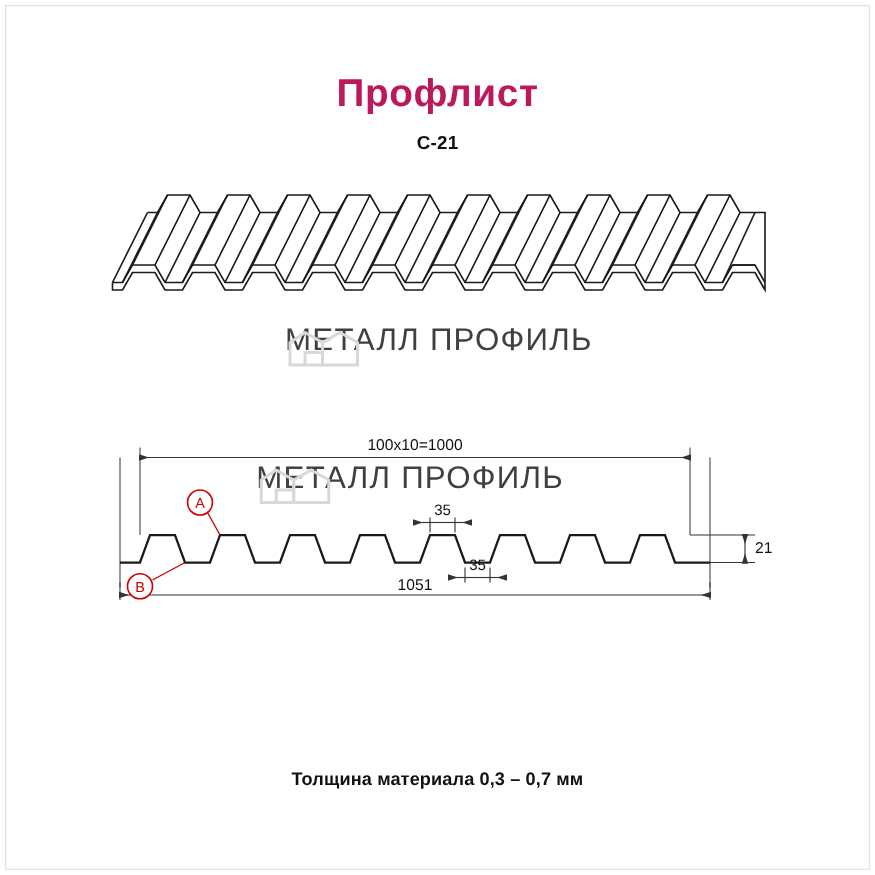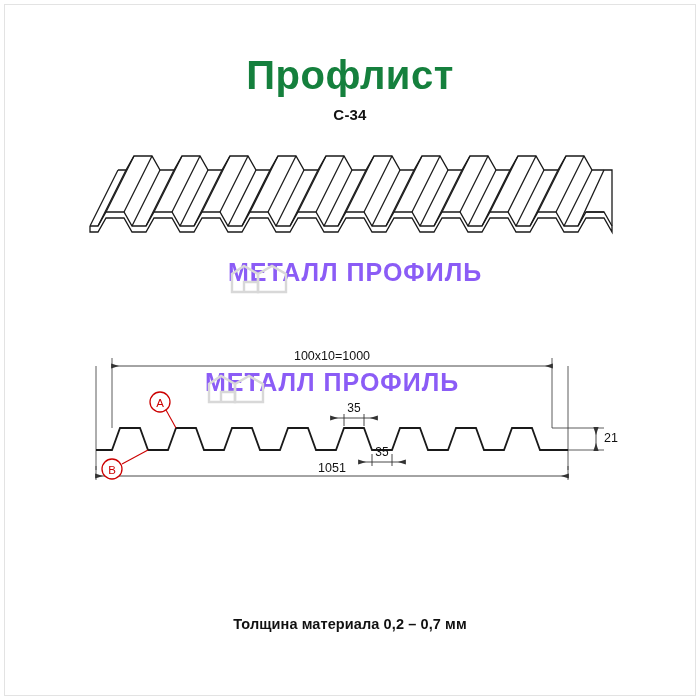--- a/index.html
+++ b/index.html
@@ -30,24 +30,24 @@
     box-sizing: border-box;
   }
   .title-block {
     position: absolute;
     left: 0;
     top: 56px;
     width: 700px;
     text-align: center;
   }
   .title-main {
-    font-size: 40px;
+    font-size: 31px;
     font-weight: bold;
     letter-spacing: 0.5px;
-    color: #15803d;
+    color: #be185d;
     line-height: 38px;
   }
   .title-sub {
     margin-top: 12px;
     font-size: 15px;
     font-weight: bold;
     color: #111111;
     letter-spacing: 0.2px;
   }
   .iso-wrap {
@@ -71,22 +71,22 @@
     width: 700px;
     text-align: center;
     font-size: 14.5px;
     font-weight: bold;
     color: #111111;
     letter-spacing: 0.1px;
   }
   .wm {
     position: absolute;
     pointer-events: none;
-    color: #8b5cf6;
-    font-weight: bold;
+    color: #404040;
+    font-weight: normal;
     white-space: nowrap;
   }
   .wm-1 {
     left: 228px;
     top: 258px;
     font-size: 25px;
     letter-spacing: 1px;
   }
   .wm-2 {
     left: 205px;
@@ -105,21 +105,21 @@
 </style>
 </head>
 <body>
 
 <div class="page">
 
   <div class="border-frame"></div>
 
   <div class="title-block">
     <div class="title-main">Профлист</div>
-    <div class="title-sub">С-34</div>
+    <div class="title-sub">С-21</div>
   </div>
 
   <div class="wm wm-1">МЕТАЛЛ ПРОФИЛЬ</div>
   <div class="wm wm-2">МЕТАЛЛ ПРОФИЛЬ</div>
 
   <div class="wm-mark" style="left:228px; top:262px;">
     <svg width="62" height="36" viewBox="0 0 62 36">
       <path d="M4 30 L4 12 L16 4 L30 12 L30 30 Z" fill="none" stroke="#d8d8d8" stroke-width="2.4"></path>
       <path d="M30 12 L44 4 L58 12 L58 30 L30 30 Z" fill="none" stroke="#d8d8d8" stroke-width="2.4"></path>
       <path d="M16 30 L16 20 L30 20" fill="none" stroke="#d8d8d8" stroke-width="2.4"></path>
@@ -267,15 +267,15 @@
       </g>
 
       <g>
         <line x1="100" y1="110" x2="74" y2="124" stroke="#cc0000" stroke-width="1.1"></line>
         <circle cx="64" cy="129" r="10" fill="#ffffff" stroke="#cc0000" stroke-width="1.3"></circle>
         <text x="64" y="133.5" text-anchor="middle" font-size="11.5" fill="#cc0000">B</text>
       </g>
     </svg>
   </div>
 
-  <div class="footer-note">Толщина материала 0,2 – 0,7 мм</div>
+  <div class="footer-note">Толщина материала 0,3 – 0,7 мм</div>
 
 </div>
 
 </body></html>

